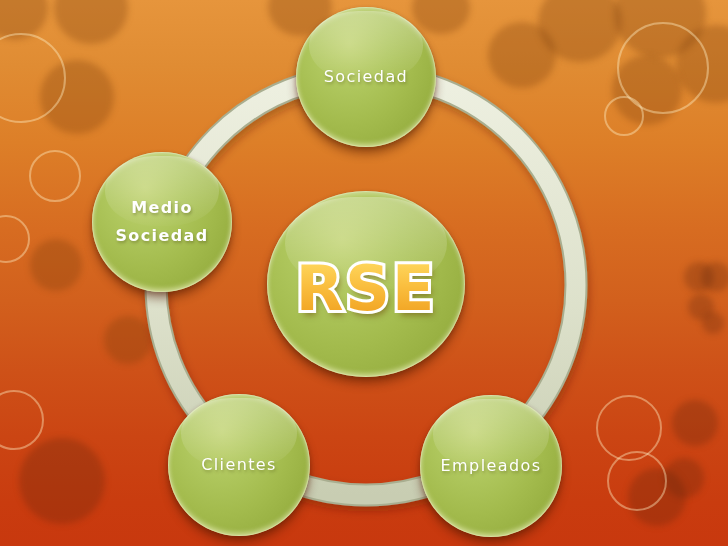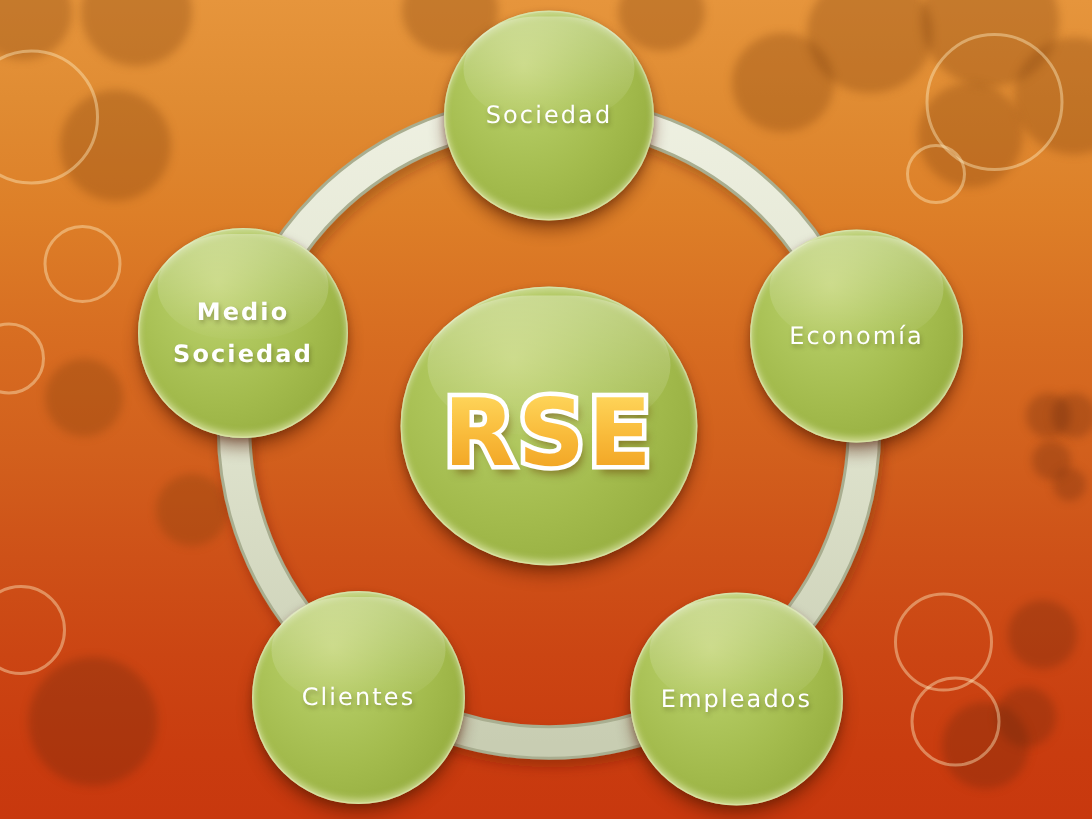--- a/index.html
+++ b/index.html
@@ -124,23 +124,20 @@
     <div class="rse-wrap">
       <span class="rse-back">RSE</span>
       <span class="rse-front">RSE</span>
     </div>
   </div>
 
   <div class="node n-sociedad">
     <span class="node-label">Sociedad</span>
   </div>
 
-  <div class="node n-economia">
-    <span class="node-label">Economía</span>
-  </div>
 
   <div class="node n-medio">
     <span class="node-label">
       <span style="display:block">Medio</span>
       <span style="display:block">Sociedad</span>
     </span>
   </div>
 
   <div class="node n-empleados">
     <span class="node-label">Empleados</span>

